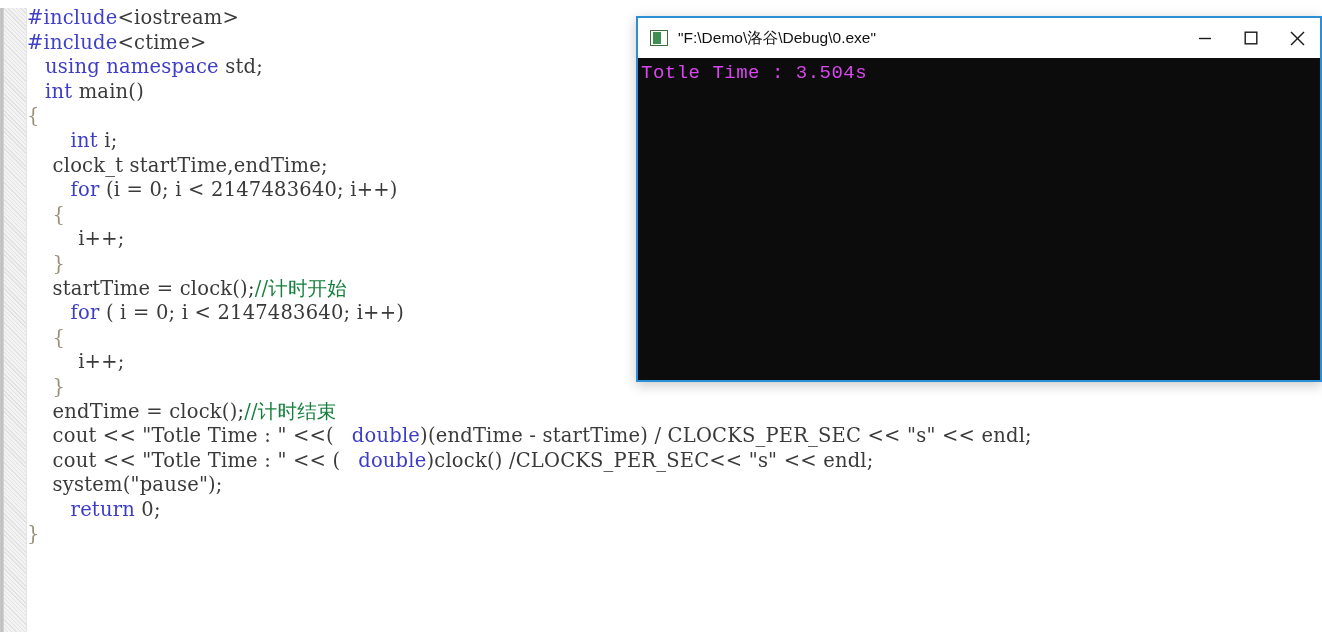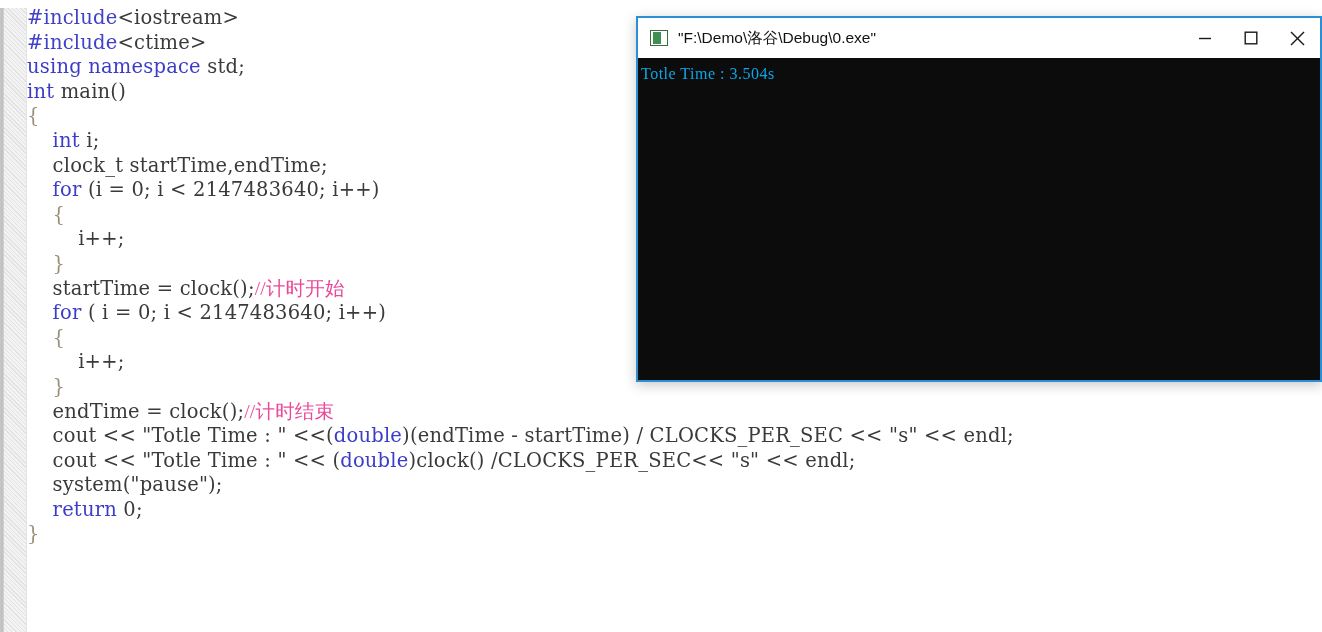--- a/index.html
+++ b/index.html
@@ -49,23 +49,23 @@
     line-height: 24.6px;
     white-space: pre;
     color: #3a3a3a;
     letter-spacing: 0.2px;
   }
   #code .ln {
     display: block;
     height: 24.6px;
     white-space: pre;
   }
-  .kw   { color: #3c3cc8; }   
+  .kw   { color: #3c3cc8; margin-left: 18px; }   
   .pre  { color: #4040c8; }
-  .cmt  { color: #ec4899; font-family: Liberation Serif, serif; }
+  .cmt  { color: #15803d; }
   .id   { color: #3a3a3a; }
   .brc  { color: #9a8f7a; }
 
   
   #console-window {
     position: absolute;
     left: 636px; top: 16px;
     width: 686px; height: 366px;
     box-sizing: border-box;
     border: 2px solid #2a8fd4;
@@ -120,24 +120,24 @@
   #console-body {
     position: absolute;
     left: 0; right: 0;
     top: 40px; bottom: 0;
     background: #0c0c0c;
     padding: 3px 0 0 3px;
     box-sizing: border-box;
     overflow: hidden;
   }
   #console-text {
-    font-family: Liberation Serif, serif;
-    font-size: 16px;
+    font-family: Liberation Mono, monospace;
+    font-size: 19px;
     line-height: 25px;
-    color: #0ea5e9;
+    color: #d946ef;
     white-space: pre;
     letter-spacing: 0.5px;
   }
   #console-text .cline { display: block; height: 25px; white-space: pre; }
   #caret {
     display: inline-block;
     width: 14px; height: 7px;
     background: #cccccc;
     vertical-align: 1px;
     margin-left: 26px;

